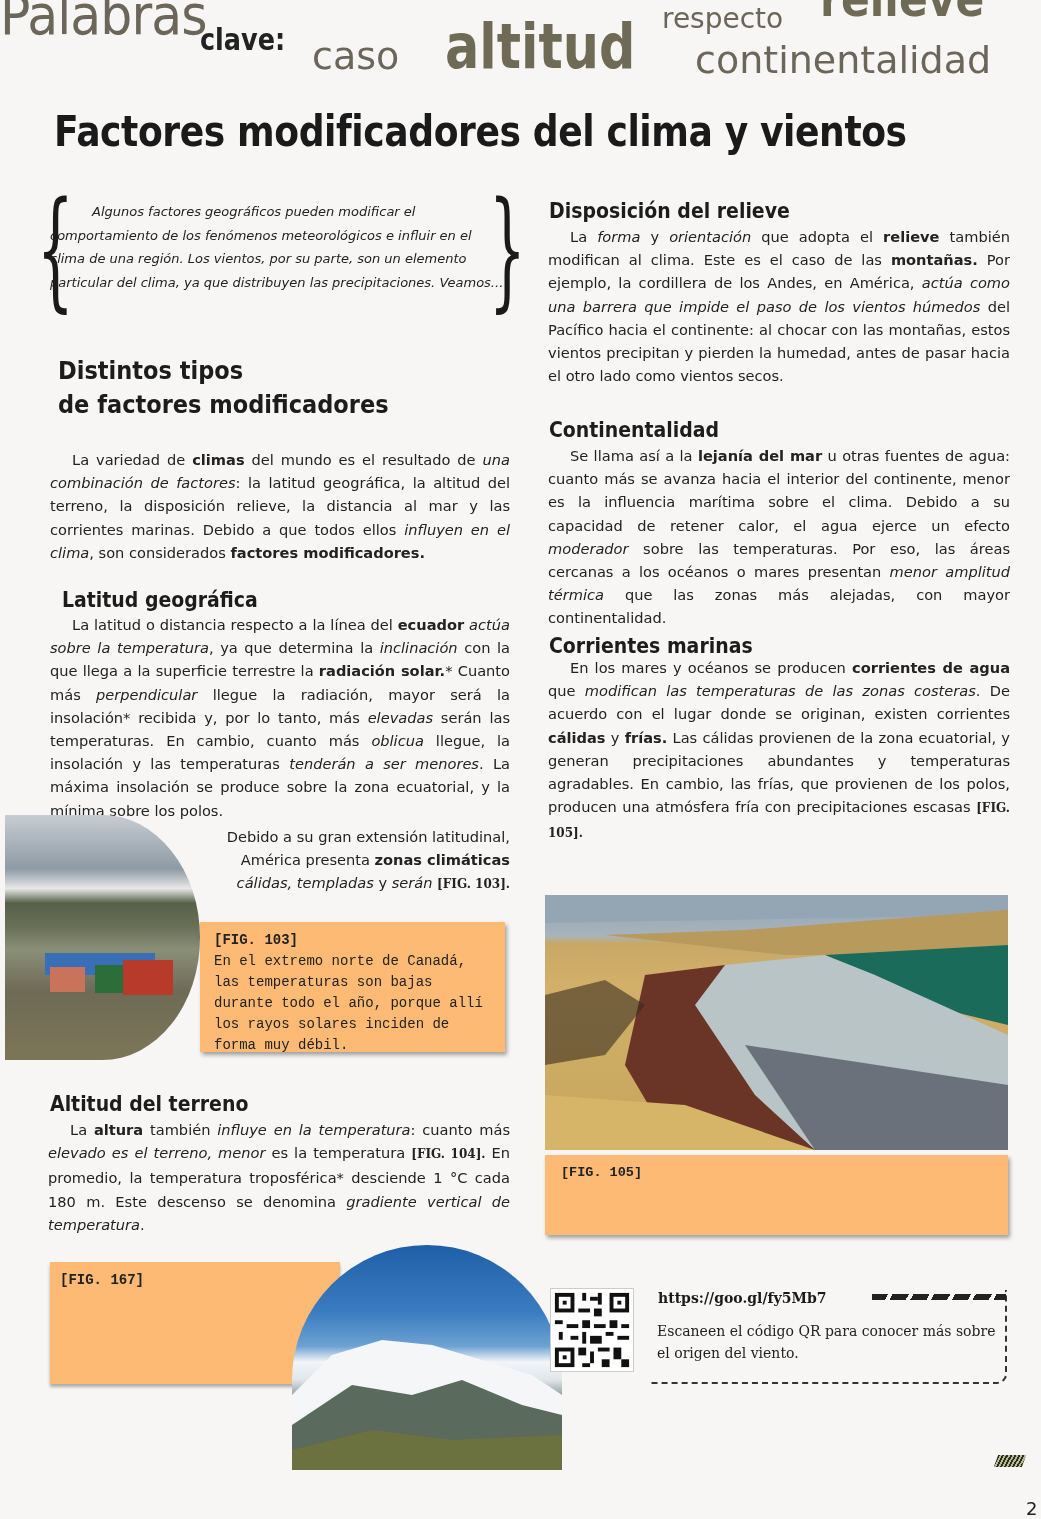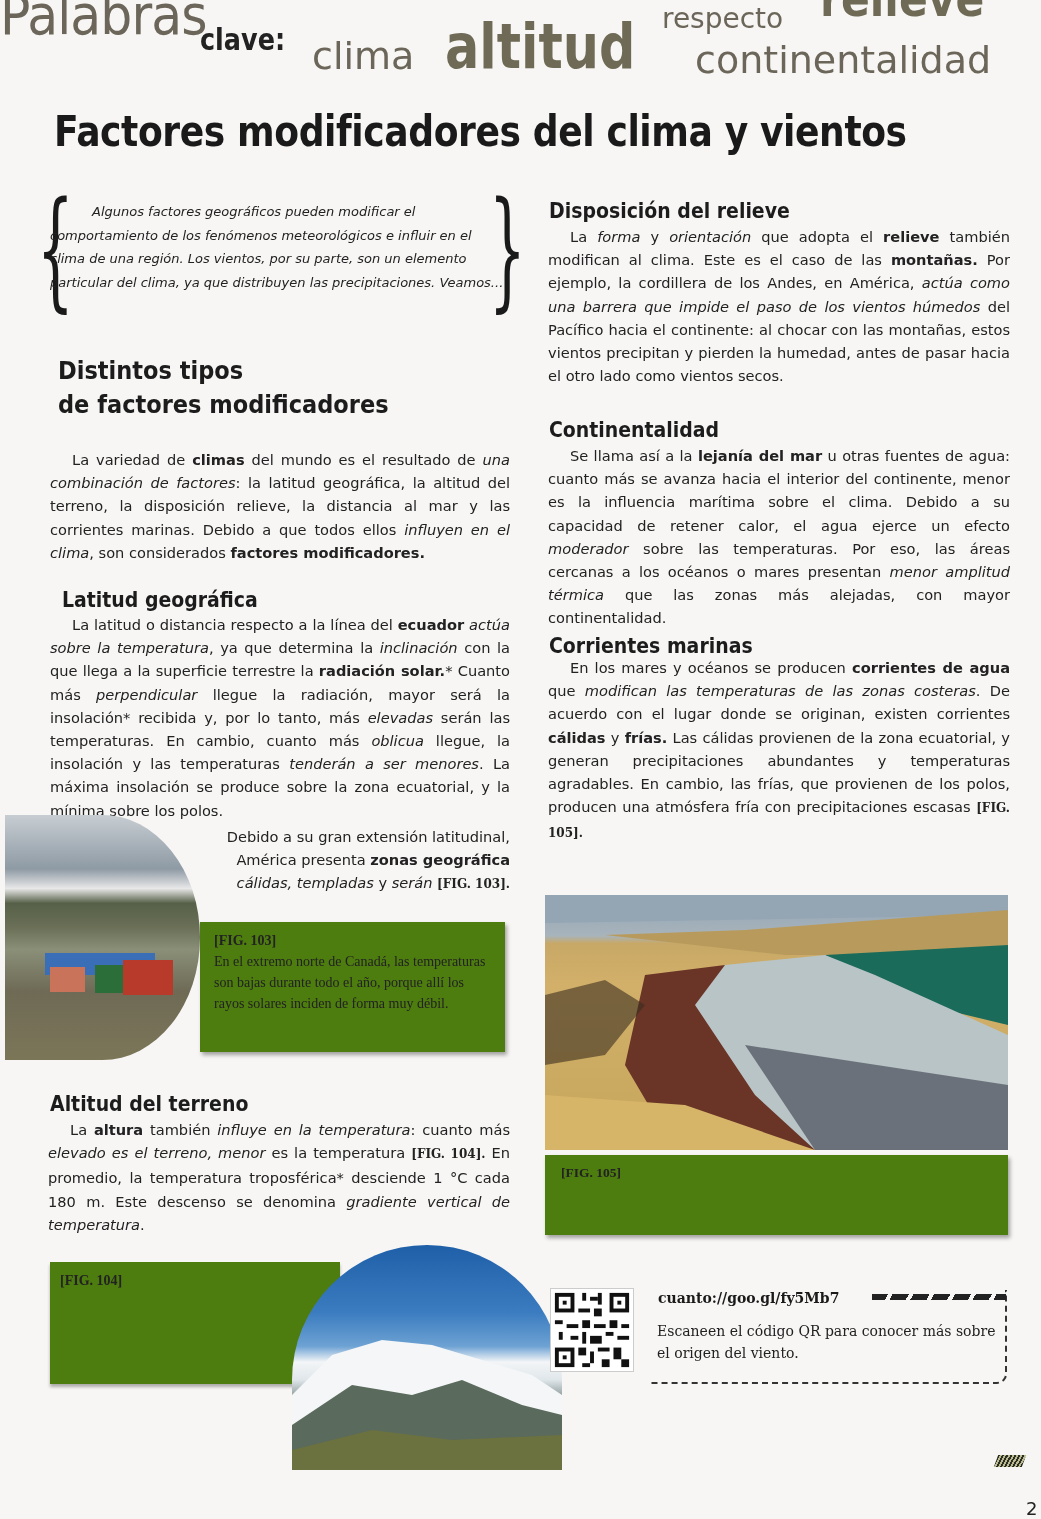--- a/index.html
+++ b/index.html
@@ -24,74 +24,74 @@
   .brace-r { left:466px; }
 
   .h2 { font-size:25px; font-weight:bold; line-height:34px; color:#1c1c1c; transform:scaleX(0.9); transform-origin:left; }
   .h3 { font-size:21px; font-weight:bold; color:#1c1c1c; transform:scaleX(0.9); transform-origin:left; white-space:nowrap; }
   .p { font-size:14.6px; line-height:23.2px; text-align:justify; color:#222; }
   .p .ind { display:inline-block; width:22px; }
   b { font-weight:bold; }
   i { font-style:italic; }
   .figref { font-family:"DejaVu Serif", serif; font-weight:bold; font-size:12px; }
 
-  .caption { background:#4d7c0f; box-shadow:2px 3px 4px rgba(0,0,0,0.35); font-family:Liberation Serif, serif; font-size:14px; line-height:21px; color:#222; padding:8px 12px; box-sizing:border-box; }
+  .caption { background:#fdba74; box-shadow:2px 3px 4px rgba(0,0,0,0.35); font-family:Liberation Mono, monospace; font-size:14px; line-height:21px; color:#222; padding:8px 12px; box-sizing:border-box; }
   .caption .fig { font-weight:bold; display:block; }
 
   .circle { border-radius:50%; overflow:hidden; }
   .qr { background:#fff; border:1px solid #ccc; }
   .dash-box { border-right:2px dashed #333; border-bottom:2px dashed #333; border-radius:0 0 10px 0; }
 </style>
 </head>
 <body>
 
 <div>
   <div class="kw kw-latitud">latitud</div>
   <div class="kw kw-relieve">relieve</div>
   <div class="kw kw-pal">Palabras</div>
   <div class="kw kw-clave">clave:</div>
   <div class="kw kw-marinas">respecto</div>
-  <div class="kw kw-clima">clima</div>
+  <div class="kw kw-clima">caso</div>
   <div class="kw kw-altitud">altitud</div>
   <div class="kw kw-conti">continentalidad</div>
 </div>
 
 <h1 class="abs title" style="margin:0">Factores modificadores del clima y vientos</h1>
 
 <div class="abs brace brace-l">{</div>
 <div class="abs intro">Algunos factores geográficos pueden modificar el comportamiento de los fenómenos meteorológicos e influir en el clima de una región. Los vientos, por su parte, son un elemento particular del clima, ya que distribuyen las precipitaciones. Veamos...</div>
 <div class="abs brace brace-r">}</div>
 
 <div class="abs h2" style="left:58px; top:354px; width:440px;">
   <div>Distintos tipos</div>
   <div>de factores modificadores</div>
 </div>
 <div class="abs p" style="left:50px; top:448px; width:460px;"><span class="ind"></span><span>La variedad de </span><b>climas</b><span> del mundo es el resultado de </span><i>una combinación de factores</i><span>: la latitud geográfica, la altitud del terreno, la disposición relieve, la distancia al mar y las corrientes marinas. Debido a que todos ellos </span><i>influyen en el clima</i><span>, son considerados </span><b>factores modificadores.</b></div>
 
 <div class="abs h3" style="left:62px; top:588px;">Latitud geográfica</div>
 <div class="abs p" style="left:50px; top:613px; width:460px;"><span class="ind"></span><span>La latitud o distancia respecto a la línea del </span><b>ecuador</b><span> </span><i>actúa sobre la temperatura</i><span>, ya que determina la </span><i>inclinación</i><span> con la que llega a la superficie terrestre la </span><b>radiación solar.</b><span>* Cuanto más </span><i>perpendicular</i><span> llegue la radiación, mayor será la insolación* recibida y, por lo tanto, más </span><i>elevadas</i><span> serán las temperaturas. En cambio, cuanto más </span><i>oblicua</i><span> llegue, la insolación y las temperaturas </span><i>tenderán a ser menores</i><span>. La máxima insolación se produce sobre la zona ecuatorial, y la mínima sobre los polos.</span></div>
-<div class="abs p" style="left:196px; top:825px; width:314px; text-align:right;"><span>Debido a su gran extensión latitudinal, América presenta </span><b>zonas geográfica</b><span> </span><i>cálidas, templadas</i><span> y </span><i>serán</i><span> </span><span class="figref">[FIG. 103].</span></div>
+<div class="abs p" style="left:196px; top:825px; width:314px; text-align:right;"><span>Debido a su gran extensión latitudinal, América presenta </span><b>zonas climáticas</b><span> </span><i>cálidas, templadas</i><span> y </span><i>serán</i><span> </span><span class="figref">[FIG. 103].</span></div>
 
 <div class="abs circle" style="left:5px; top:815px; width:195px; height:245px; border-radius:0 50% 50% 0 / 0 50% 50% 0; background:linear-gradient(180deg,#c7cdd2 0%,#8e9aa4 22%,#e8e8e8 30%,#566048 36%,#6b7057 46%,#8a8f78 55%,#6e6a55 72%,#7c7658 100%);">
   <div class="abs" style="left:40px; top:138px; width:110px; height:22px; background:#3a6fb8;"></div>
   <div class="abs" style="left:90px; top:150px; width:40px; height:28px; background:#2b6e3a;"></div>
   <div class="abs" style="left:118px; top:145px; width:50px; height:35px; background:#b83a2a;"></div>
   <div class="abs" style="left:45px; top:152px; width:35px; height:25px; background:#c9745a;"></div>
 </div>
 
 <div class="abs caption" style="left:200px; top:922px; width:305px; height:130px; padding-left:14px;">
   <span class="fig">[FIG. 103]</span>
   <span>En el extremo norte de Canadá, las temperaturas son bajas durante todo el año, porque allí los rayos solares inciden de forma muy débil.</span>
 </div>
 
 <div class="abs h3" style="left:50px; top:1092px;">Altitud del terreno</div>
 <div class="abs p" style="left:48px; top:1118px; width:462px;"><span class="ind"></span><span>La </span><b>altura</b><span> también </span><i>influye en la temperatura</i><span>: cuanto más </span><i>elevado es el terreno, menor</i><span> es la temperatura </span><span class="figref">[FIG. 104].</span><span> En promedio, la temperatura troposférica* desciende 1 °C cada 180 m. Este descenso se denomina </span><i>gradiente vertical de temperatura</i><span>.</span></div>
 
 <div class="abs caption" style="left:50px; top:1262px; width:290px; height:122px; box-shadow:0 3px 3px rgba(0,0,0,0.3); padding-left:10px; line-height:21px;">
-  <span class="fig">[FIG. 104]</span>
+  <span class="fig">[FIG. 167]</span>
 </div>
 
 <div class="abs" style="left:292px; top:1245px; width:270px; height:225px; border-radius:50% 50% 0 0 / 60% 60% 0 0; overflow:hidden; background:linear-gradient(180deg,#1f5fa8 0%,#3b7cc0 30%,#6da2d3 45%,#f3f5f7 52%,#dfe6ea 60%,#5b6d6a 72%,#6f7a4d 85%,#4f5a36 100%);">
   <svg width="270" height="225" style="position:absolute;left:0;top:0">
     <polygon points="0,150 40,110 90,95 140,100 190,115 240,130 270,150 270,225 0,225" fill="#f4f6f8"></polygon>
     <polygon points="0,180 60,140 120,150 170,135 230,160 270,170 270,225 0,225" fill="#5a6a5c"></polygon>
     <polygon points="0,205 80,185 160,195 270,190 270,225 0,225" fill="#6b7240"></polygon>
   </svg>
 </div>
 
@@ -155,18 +155,18 @@
         <rect x="12" y="15" width="3" height="1"></rect>
         <rect x="16" y="15" width="2" height="3"></rect>
       <rect x="13" y="18" width="2" height="2"></rect>
         <rect x="18" y="18" width="2" height="2"></rect>
         <rect x="8" y="19" width="2" height="1"></rect>
     </g>
   </svg>
 </div>
 <div class="abs dash-box" style="left:650px; top:1290px; width:355px; height:92px;">
   <div class="abs" style="left:222px; top:4px; width:134px; height:6px; background:repeating-linear-gradient(120deg,#222 0 14px,transparent 14px 18px);"></div>
-  <a class="abs" style="left:8px; top:0; font-family:'DejaVu Serif',serif; font-weight:bold; font-size:14px; color:#1a1a1a; text-decoration:none;">cuanto://goo.gl/fy5Mb7</a>
+  <a class="abs" style="left:8px; top:0; font-family:'DejaVu Serif',serif; font-weight:bold; font-size:14px; color:#1a1a1a; text-decoration:none;">https://goo.gl/fy5Mb7</a>
   <div class="abs" style="left:7px; top:30px; width:345px; font-family:'DejaVu Serif',serif; font-size:14px; line-height:22px; color:#222;">Escaneen el código QR para conocer más sobre el origen del viento.</div>
 </div>
 
 <div class="abs" style="left:996px; top:1455px; width:28px; height:12px; background:repeating-linear-gradient(100deg,#2a2f25 0 2px,#bdb98f 2px 4px); transform:skewX(-20deg);"></div>
 <div class="abs" style="left:1026px; top:1498px; font-size:18px; color:#222;">2</div>
 
 </body></html>

